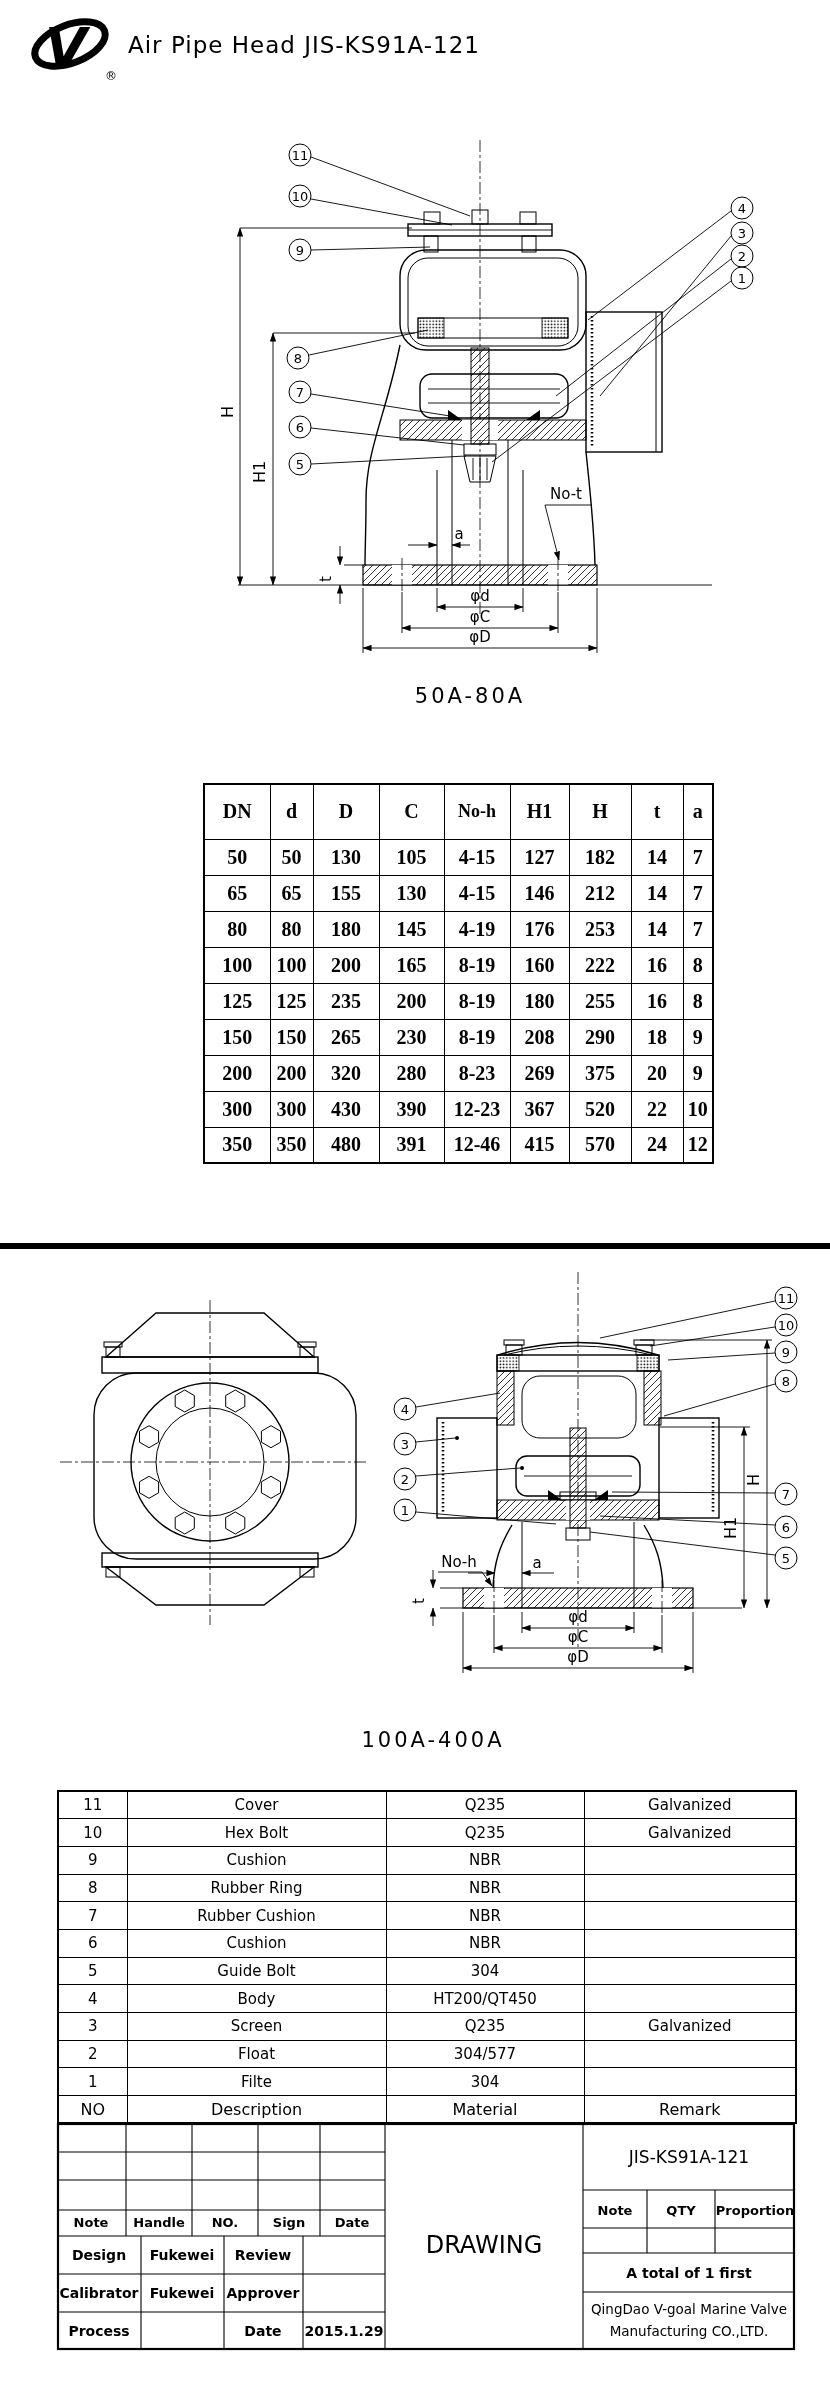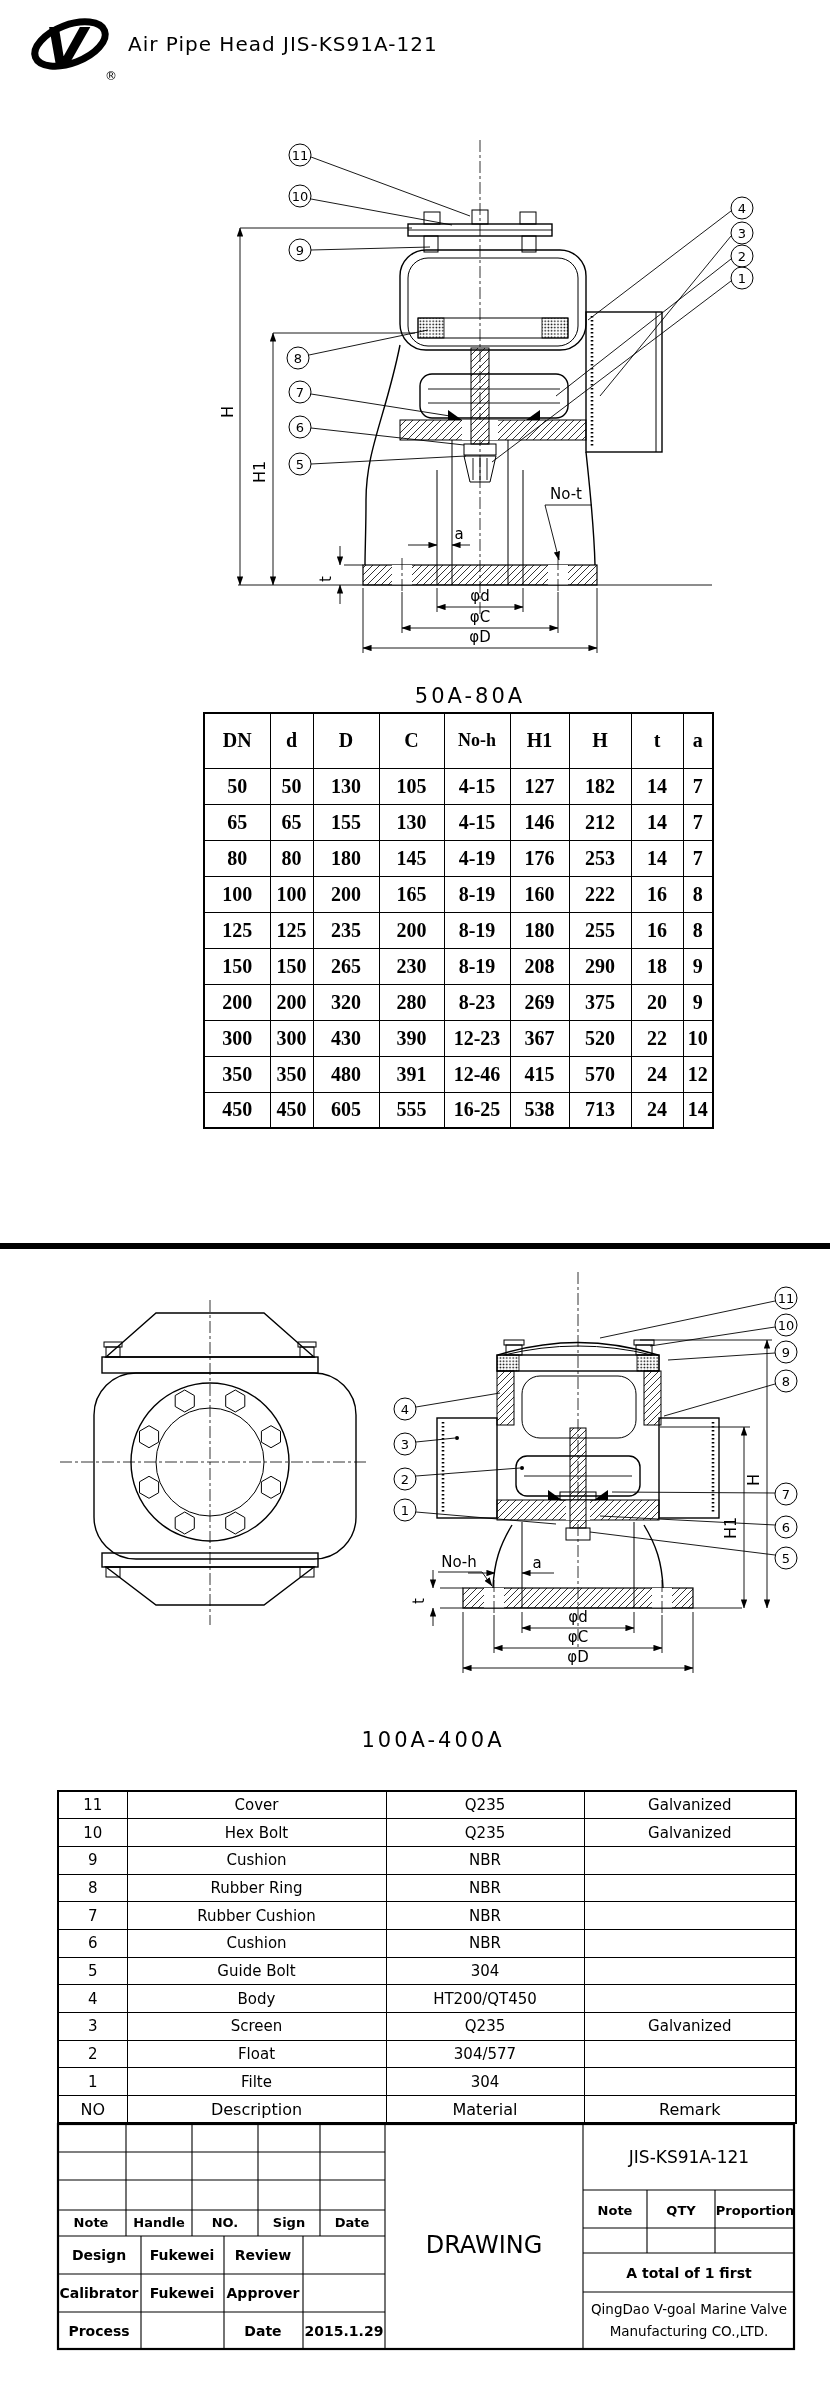--- a/index.html
+++ b/index.html
@@ -1,19 +1,19 @@
 <!DOCTYPE html>
 <html><head>
 <meta charset="utf-8">
 <style>
   html,body{margin:0;padding:0;background:#fff;}
   .page{position:relative;width:830px;height:2383px;background:#fff;color:#000;
         font-family:"DejaVu Sans",sans-serif;overflow:hidden;}
   .abs{position:absolute;}
-  .title{font-size:20px;letter-spacing:1px;white-space:nowrap;}
+  .title{font-size:23px;letter-spacing:1px;white-space:nowrap;}
   svg{overflow:visible;}
   svg text{font-family:"DejaVu Sans",sans-serif;fill:#000;text-anchor:middle;}
   .ol{fill:none;stroke:#000;stroke-width:1.4;}
   .ol1{fill:none;stroke:#000;stroke-width:1;}
   .thin{fill:none;stroke:#000;stroke-width:0.9;}
   .cl{fill:none;stroke:#000;stroke-width:0.8;stroke-dasharray:12 3 3 3;}
   .scr{fill:none;stroke:#000;stroke-width:2.6;stroke-dasharray:1.6 2.4;}
   .lbl{font-size:15px;}
   .lblr{font-size:16px;}
   .cap{font-size:21px;letter-spacing:3px;}
@@ -199,21 +199,21 @@
       <g>
           <line class="thin" x1="731" y1="281" x2="492" y2="462"></line>
           <circle class="ol1" cx="742" cy="278" r="11"></circle>
           <text class="co" x="742" y="282.5" stroke="none" fill="#000">1</text>
         </g>
     </g>
 
     <text class="cap" x="470" y="703">50A-80A</text>
   </svg>
 
-  <table class="dim abs" style="left:203px;top:712px;width:509px">
+  <table class="dim abs" style="left:203px;top:783px;width:509px">
     <colgroup>
       <col style="width:66px">
         <col style="width:43px">
         <col style="width:66px">
         <col style="width:65px">
       <col style="width:66px">
         <col style="width:59px">
         <col style="width:62px">
         <col style="width:52px">
         <col style="width:30px">
@@ -323,31 +323,20 @@
         <tr>
           <td>350</td>
           <td>350</td>
           <td>480</td>
           <td>391</td>
           <td>12-46</td>
           <td>415</td>
           <td>570</td>
           <td>24</td>
           <td>12</td>
-        </tr>
-        <tr>
-          <td>450</td>
-          <td>450</td>
-          <td>605</td>
-          <td>555</td>
-          <td>16-25</td>
-          <td>538</td>
-          <td>713</td>
-          <td>24</td>
-          <td>14</td>
         </tr>
       </tbody>
   </table>
 
   <div class="abs" style="left:0;top:1243px;width:830px;height:6px;background:#000"></div>
 
   <svg class="abs" style="left:40px;top:1255px" width="790" height="512" viewBox="40 1255 790 512">
     <defs>
       <marker id="arB" viewBox="0 0 10 7" refX="9.5" refY="3.5" markerWidth="10" markerHeight="7" orient="auto-start-reverse">
         <path d="M0,0L10,3.5L0,7Z" fill="#000"></path>

